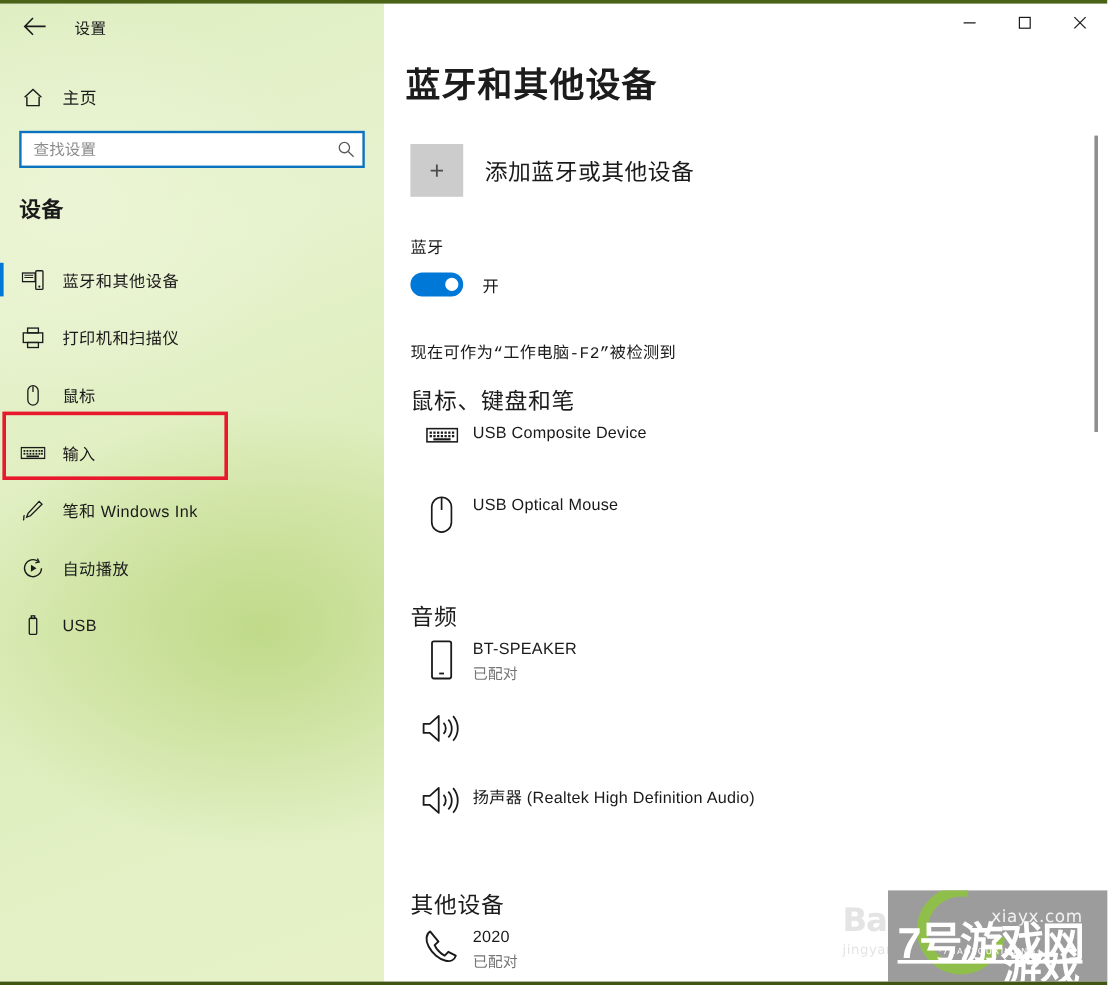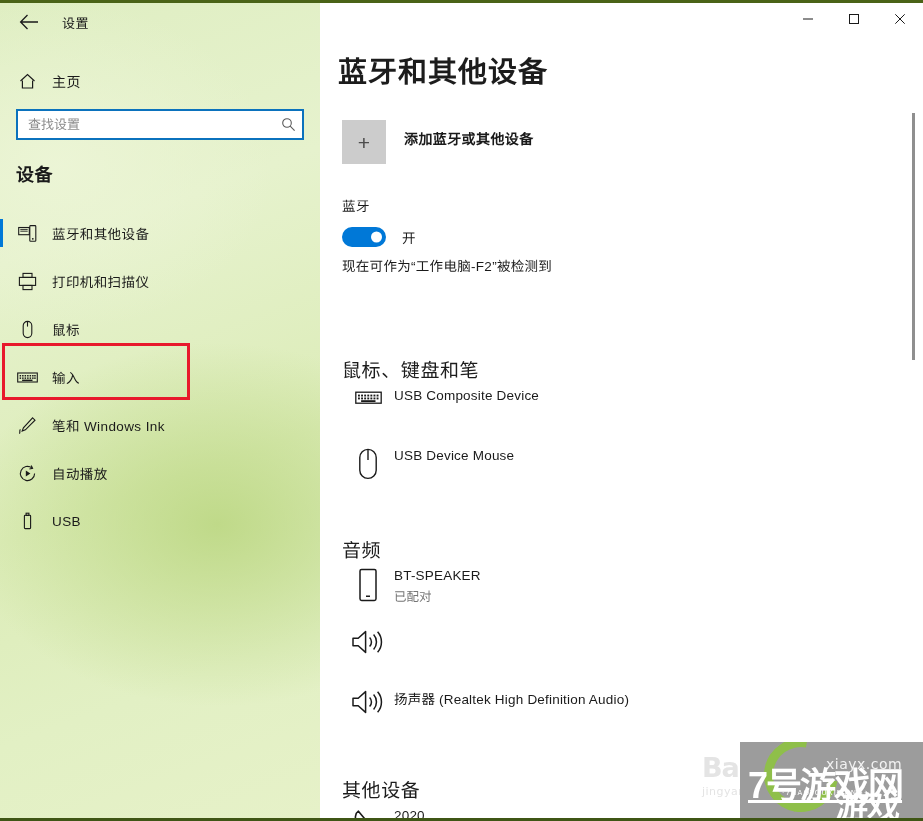--- a/index.html
+++ b/index.html
@@ -220,24 +220,23 @@
   }
   .add-plus {
     font-size: 21px;
     color: #4d4d4d;
     line-height: 1;
     font-weight: 300;
   }
   .add-label {
     margin-left: 18px;
     margin-top: 8px;
-    font-size: 14px;
+    font-size: 19px;
     color: #1a1a1a;
     letter-spacing: 0.4px;
-    font-weight: bold;
   }
 
   .bt-section { position: absolute; left: 22px; top: 192px; }
   .bt-heading {
     font-size: 13.5px;
     color: #1a1a1a;
     letter-spacing: 0.4px;
   }
   .toggle-row {
     margin-top: 12px;
@@ -257,31 +256,31 @@
     width: 11px; height: 11px;
     border-radius: 50%;
     background: #ffffff;
   }
   .toggle-label {
     margin-left: 16px;
     font-size: 13.5px;
     color: #1a1a1a;
   }
   .bt-note {
-    margin-top: 8px;
+    margin-top: 35px;
     font-size: 13.5px;
     color: #1a1a1a;
     letter-spacing: 0.3px;
+    font-family: Liberation Mono, monospace;
   }
 
   .section {
     position: absolute;
     left: 22px;
     width: 560px;
-    margin-top: 36px;
   }
   .section-title {
     font-size: 19px;
     color: #1c1c1c;
     letter-spacing: 0.6px;
     margin-bottom: 6px;
   }
   .device-row {
     display: flex;
     align-items: flex-start;
@@ -612,21 +611,21 @@
       </div>
 
       <div class="device-row">
         <span class="device-ico">
           <svg width="22" height="32" viewBox="0 0 22 32">
             <rect x="2.8" y="1.4" width="16.4" height="29" rx="8.2" fill="none" stroke="#1a1a1a" stroke-width="1.4"></rect>
             <line x1="11" y1="2" x2="11" y2="12" stroke="#1a1a1a" stroke-width="1.4"></line>
           </svg>
         </span>
         <span class="device-text">
-          <span class="device-name">USB Device Mouse</span>
+          <span class="device-name">USB Optical Mouse</span>
         </span>
       </div>
     </div>
 
     <div class="section" id="sec-audio">
       <div class="section-title">音频</div>
 
       <div class="device-row">
         <span class="device-ico">
           <svg width="22" height="34" viewBox="0 0 22 34">

